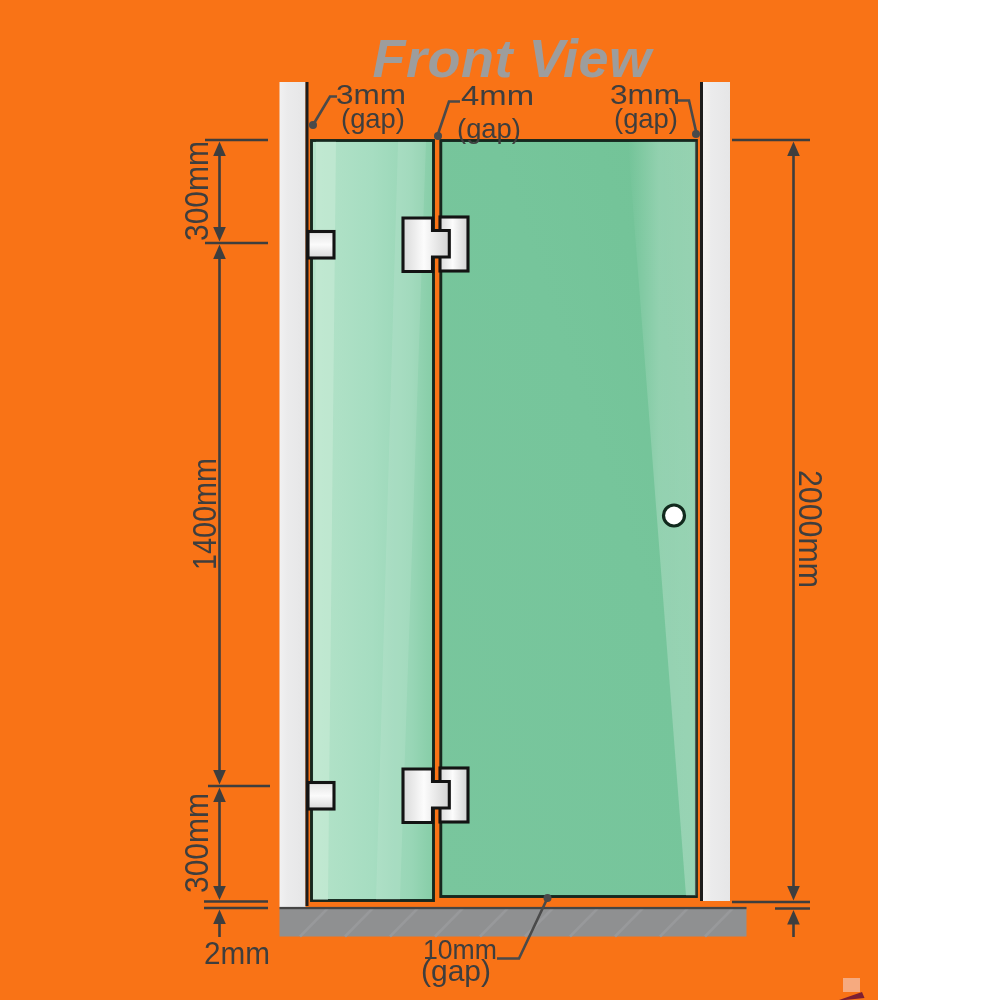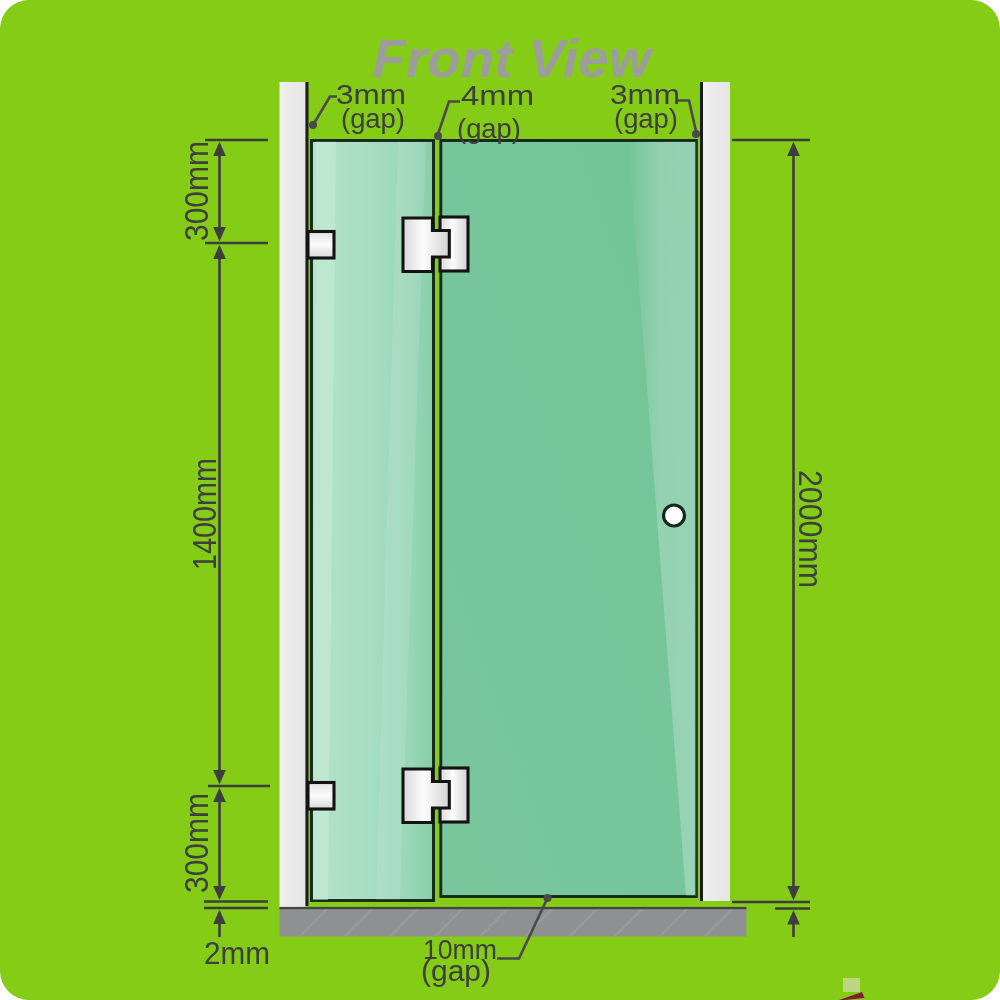--- a/index.html
+++ b/index.html
@@ -1,16 +1,16 @@
 <!DOCTYPE html>
 <html><head>
 <meta charset="utf-8">
 <style>
   html,body{margin:0;padding:0;background:#ffffff;}
-  #stage{position:relative;width:1000px;height:1000px;background:#84cc16;overflow:hidden;border-radius:29px;}
+  #stage{position:relative;width:878px;height:1000px;background:#f97316;overflow:hidden;}
   svg{display:block;}
   text{font-family:"Liberation Sans", sans-serif;}
 </style>
 </head>
 <body>
 <div id="stage">
 <svg width="1000" height="1000" viewBox="0 0 1000 1000">
 <defs>
   <linearGradient id="wallg" x1="0" y1="0" x2="1" y2="0">
     <stop offset="0" stop-color="#f1f1f2"></stop>

